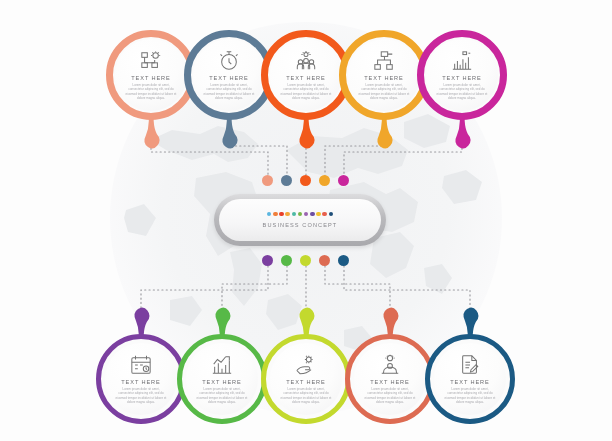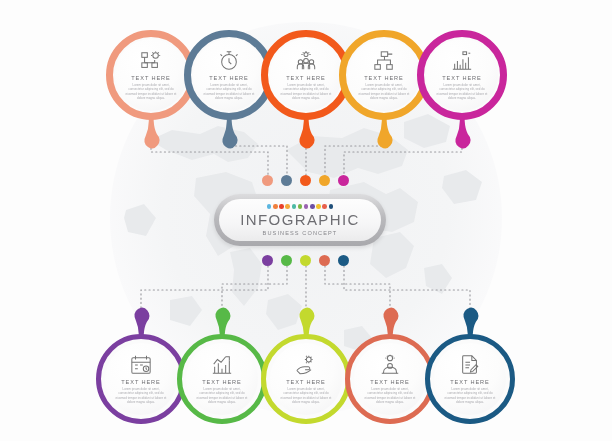--- a/index.html
+++ b/index.html
@@ -244,21 +244,20 @@
           <i style="background: rgb(232, 64, 42);"></i>
           <i style="background: rgb(244, 169, 59);"></i>
           <i style="background: rgb(76, 185, 164);"></i>
           <i style="background: rgb(122, 182, 72);"></i>
           <i style="background: rgb(154, 99, 176);"></i>
           <i style="background: rgb(109, 79, 163);"></i>
           <i style="background: rgb(242, 194, 48);"></i>
           <i style="background: rgb(232, 96, 76);"></i>
           <i style="background: rgb(31, 79, 121);"></i>
         </div>
-      <div class="title">INFOGRAPHIC</div>
       <div class="sub">BUSINESS CONCEPT</div>
     </div>
   </div>
 
   <div class="hubdot" style="left:262px;top:255px;background:#7b3fa0;"></div>
   <div class="hubdot" style="left:281px;top:255px;background:#57b947;"></div>
   <div class="hubdot" style="left:300px;top:255px;background:#c3d92e;"></div>
   <div class="hubdot" style="left:319px;top:255px;background:#dd6b52;"></div>
   <div class="hubdot" style="left:338px;top:255px;background:#1b5a84;"></div>
 

